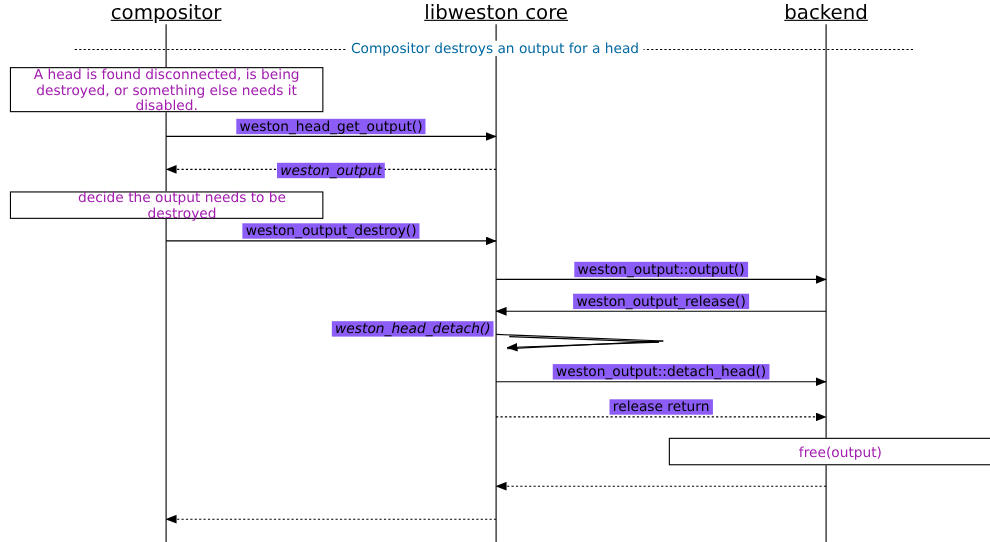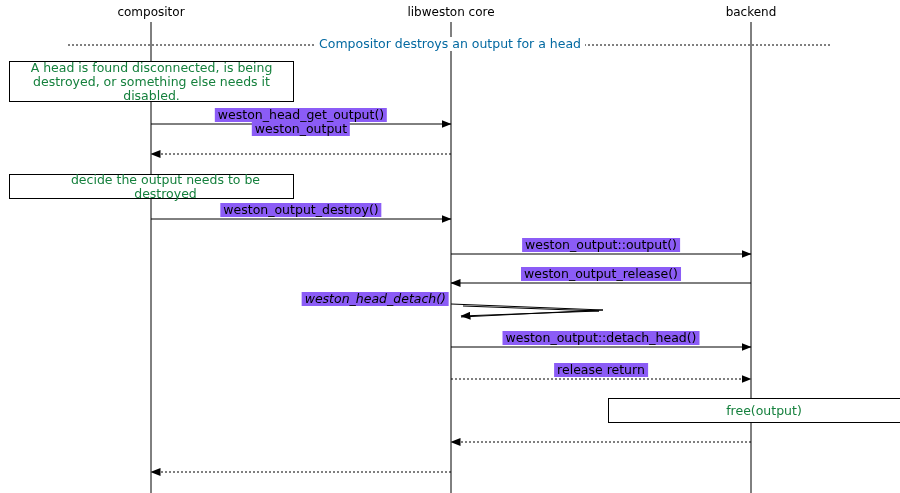--- a/index.html
+++ b/index.html
@@ -21,24 +21,25 @@
   #diagram svg {
     position: absolute;
     top: 0;
     left: 0;
     width: 900px;
     height: 493px;
   }
   .participant-label {
     position: absolute;
     transform: translateX(-50%);
-    font-size: 12px;
+    font-size: 18px;
     line-height: 14px;
     white-space: nowrap;
     color: #000;
+    text-decoration: underline;
   }
   .msg-label {
     position: absolute;
     transform: translateX(-50%);
     font-size: 12.5px;
     line-height: 14px;
     white-space: nowrap;
     background: #8b5cf6;
     padding: 0 3px;
     color: #000;
@@ -61,21 +62,21 @@
     position: absolute;
     border: 1px solid #000000;
     background: #ffffff;
     box-sizing: border-box;
     display: flex;
     align-items: center;
     justify-content: flex-end;
     text-align: center;
     font-size: 12.5px;
     line-height: 14px;
-    color: #15803d;
+    color: #a21caf;
     padding: 2px 4px;
   }
   .note-box .note-text {
     display: block;
     width: 100%;
   }
 </style>
 </head>
 <body>
 
@@ -115,21 +116,21 @@
   </svg>
 
   <div id="participant-labels">
       <div class="participant-label" style="left: 151px; top: 5px;">compositor</div>
       <div class="participant-label" style="left: 451px; top: 5px;">libweston core</div>
       <div class="participant-label" style="left: 751px; top: 5px;">backend</div>
     </div>
   <div id="message-labels">
       <div class="divider-label" style="left: 450px; top: 37px;">Compositor destroys an output for a head</div>
       <div class="msg-label" style="left: 301px; top: 108px;">weston_head_get_output()</div>
-      <div class="msg-label" style="left: 301px; top: 122px;">weston_output</div>
+      <div class="msg-label" style="left: 301px; top: 148px; font-style: italic;">weston_output</div>
       <div class="msg-label" style="left: 301px; top: 203px;">weston_output_destroy()</div>
       <div class="msg-label" style="left: 601px; top: 238px;">weston_output::output()</div>
       <div class="msg-label" style="left: 601px; top: 267px;">weston_output_release()</div>
       <div class="msg-label right-anchored" style="left: 449px; top: 292px;">weston_head_detach()</div>
       <div class="msg-label" style="left: 601px; top: 331px;">weston_output::detach_head()</div>
       <div class="msg-label" style="left: 601px; top: 363px;">release return</div>
     </div>
   <div id="note-layer">
       <div class="note-box" style="left: 9px; top: 61px; width: 285px; height: 41px;">
         <span class="note-text">A head is found disconnected, is being destroyed, or something else needs it disabled.</span>

